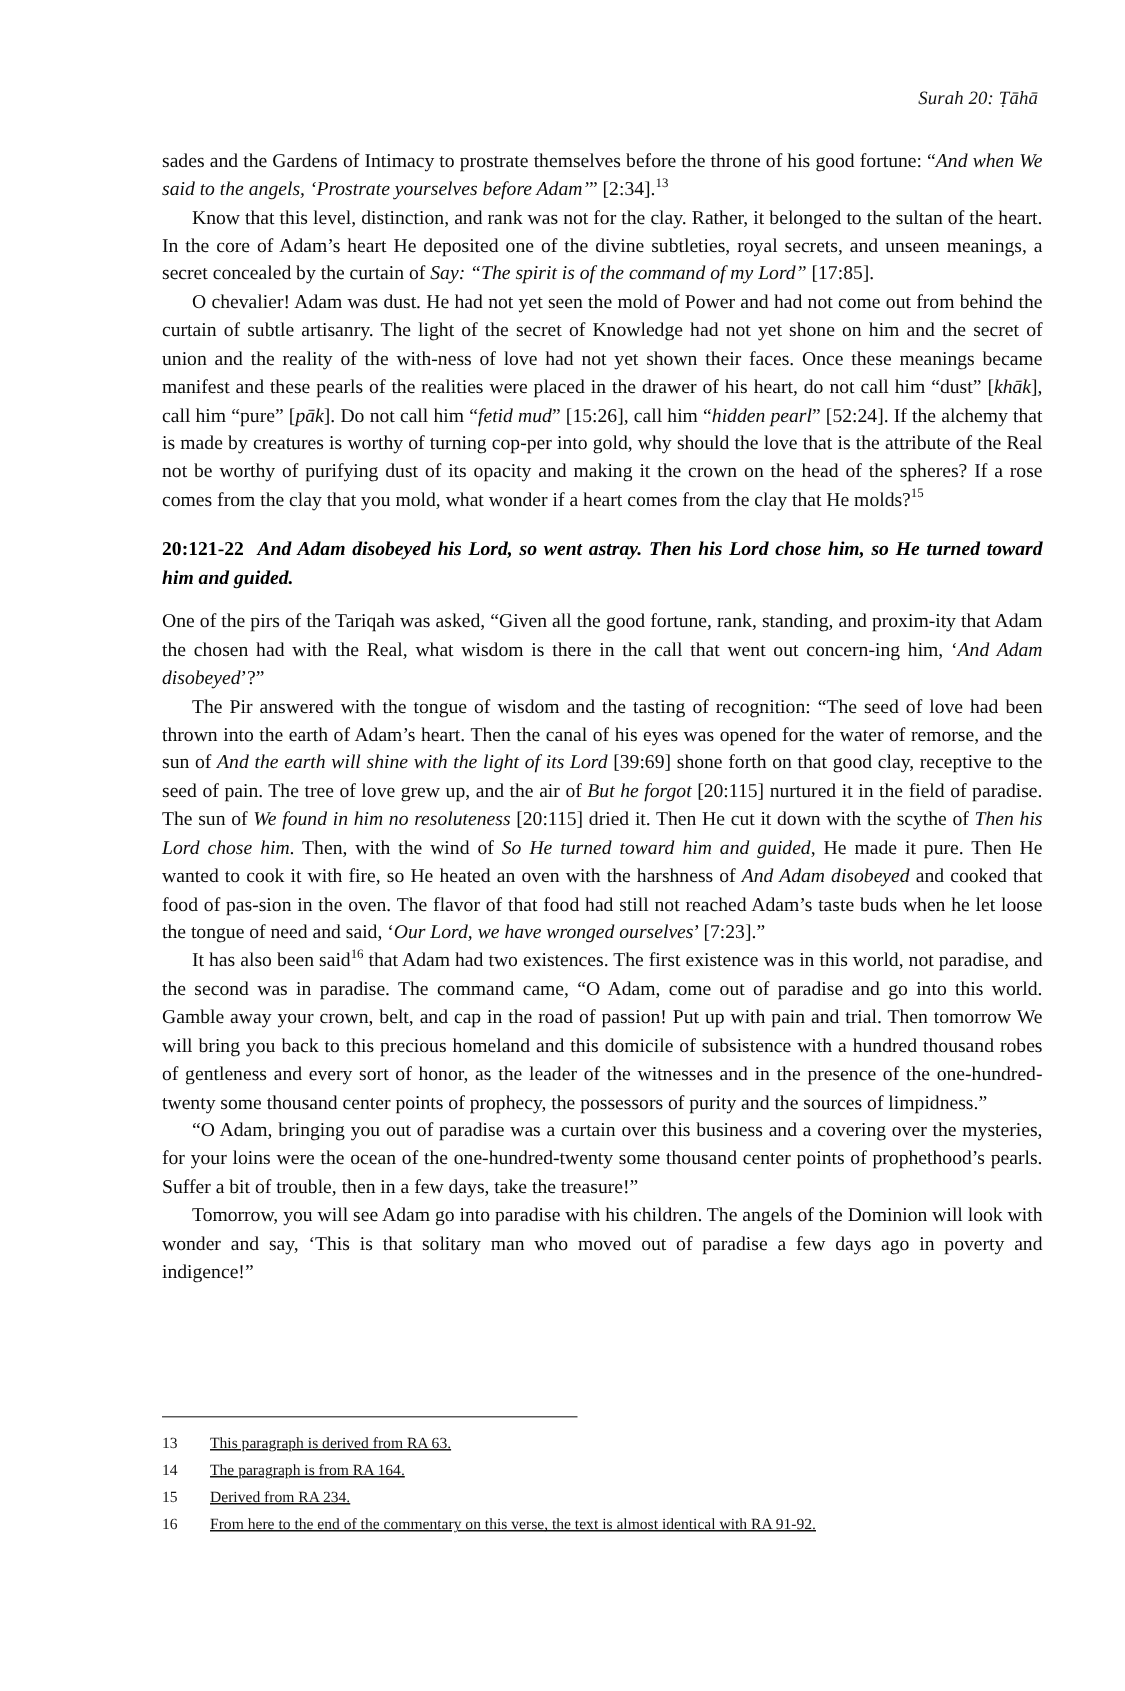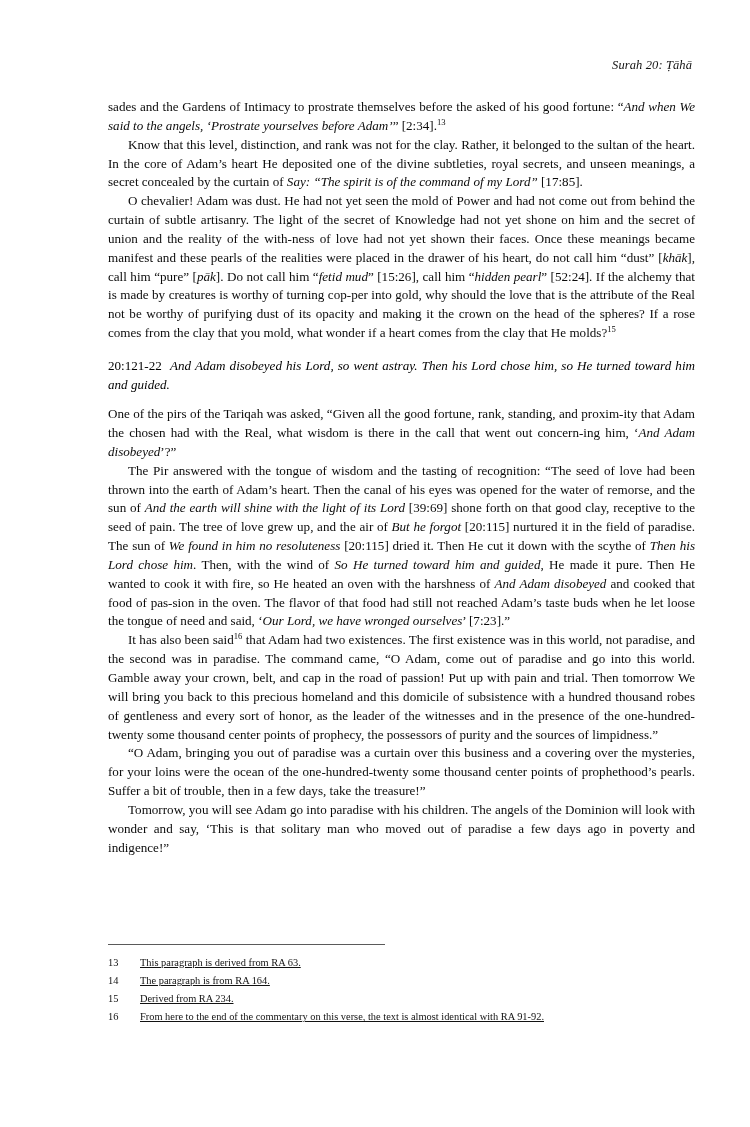--- a/index.html
+++ b/index.html
@@ -46,21 +46,21 @@
   p.indent {
     text-indent: 20px;
   }
   .verse-head {
     margin: 0;
     padding-top: 14.5px;
     padding-bottom: 10px;
     font-size: 13.1px;
     line-height: 18.85px;
     text-align: justify;
-    font-weight: normal;
+    font-weight: bold;
   }
   .verse-head .ref {
     font-style: normal;
   }
   .verse-head .vtext {
     font-style: italic;
   }
   i, em { font-style: italic; }
   sup.fn {
     font-size: 8.6px;
@@ -104,21 +104,21 @@
 </style>
 </head>
 <body>
 
 <div class="page">
 
   <div class="running-head">Surah 20: Ṭāhā</div>
 
   <div class="content">
 
-    <p class="body-par"><span>sades and the Gardens of Intimacy to prostrate themselves before the asked of his good fortune: “</span><i>And when We said to the angels, ‘Prostrate yourselves before Adam’</i><span>” [2:34].</span><sup class="fn">13</sup></p>
+    <p class="body-par"><span>sades and the Gardens of Intimacy to prostrate themselves before the throne of his good fortune: “</span><i>And when We said to the angels, ‘Prostrate yourselves before Adam’</i><span>” [2:34].</span><sup class="fn">13</sup></p>
 
     <p class="body-par indent"><span>Know that this level, distinction, and rank was not for the clay. Rather, it belonged to the sultan of the heart. In the core of Adam’s heart He deposited one of the divine subtleties, royal secrets, and unseen meanings, a secret concealed by the curtain of </span><i>Say: “The spirit is of the command of my Lord”</i><span> [17:85].</span></p>
 
 
     <p class="body-par indent"><span>O chevalier! Adam was dust. He had not yet seen the mold of Power and had not come out from behind the curtain of subtle artisanry. The light of the secret of Knowledge had not yet shone on him and the secret of union and the reality of the with-ness of love had not yet shown their faces. Once these meanings became manifest and these pearls of the realities were placed in the drawer of his heart, do not call him “dust” [</span><i>khāk</i><span>], call him “pure” [</span><i>pāk</i><span>]. Do not call him “</span><i>fetid mud</i><span>” [15:26], call him “</span><i>hidden pearl</i><span>” [52:24]. If the alchemy that is made by creatures is worthy of turning cop-per into gold, why should the love that is the attribute of the Real not be worthy of purifying dust of its opacity and making it the crown on the head of the spheres? If a rose comes from the clay that you mold, what wonder if a heart comes from the clay that He molds?</span><sup class="fn">15</sup></p>
 
     <p class="verse-head"><span class="ref">20:121-22</span>&nbsp;&nbsp;<span class="vtext">And Adam disobeyed his Lord, so went astray. Then his Lord chose him, so He turned toward him and guided.</span></p>
 
     <p class="body-par"><span>One of the pirs of the Tariqah was asked, “Given all the good fortune, rank, standing, and proxim-ity that Adam the chosen had with the Real, what wisdom is there in the call that went out concern-ing him, ‘</span><i>And Adam disobeyed</i><span>’?”</span></p>
 

